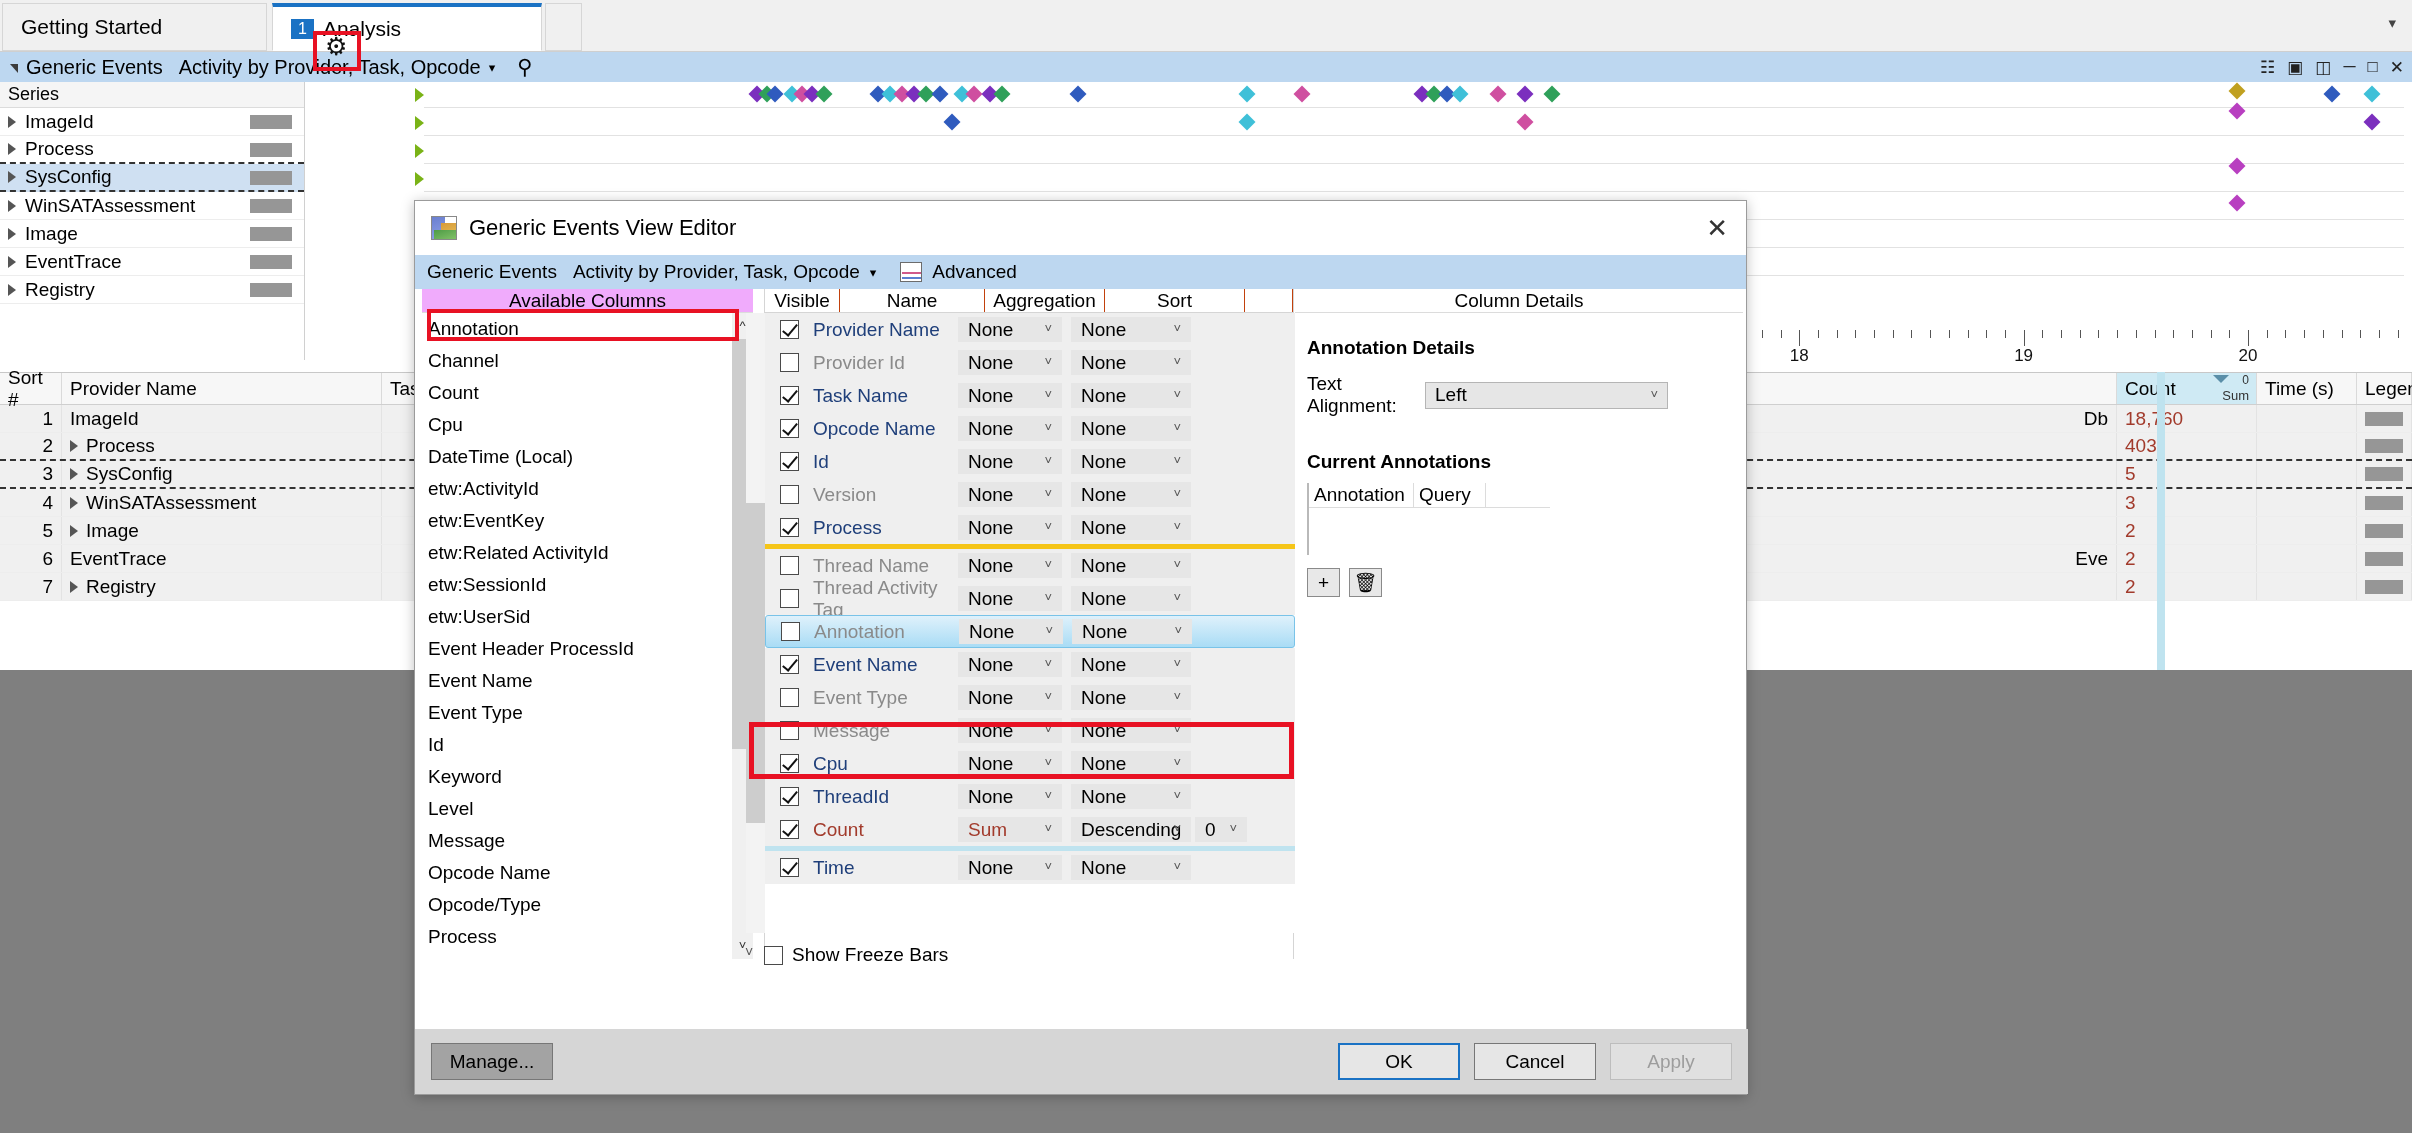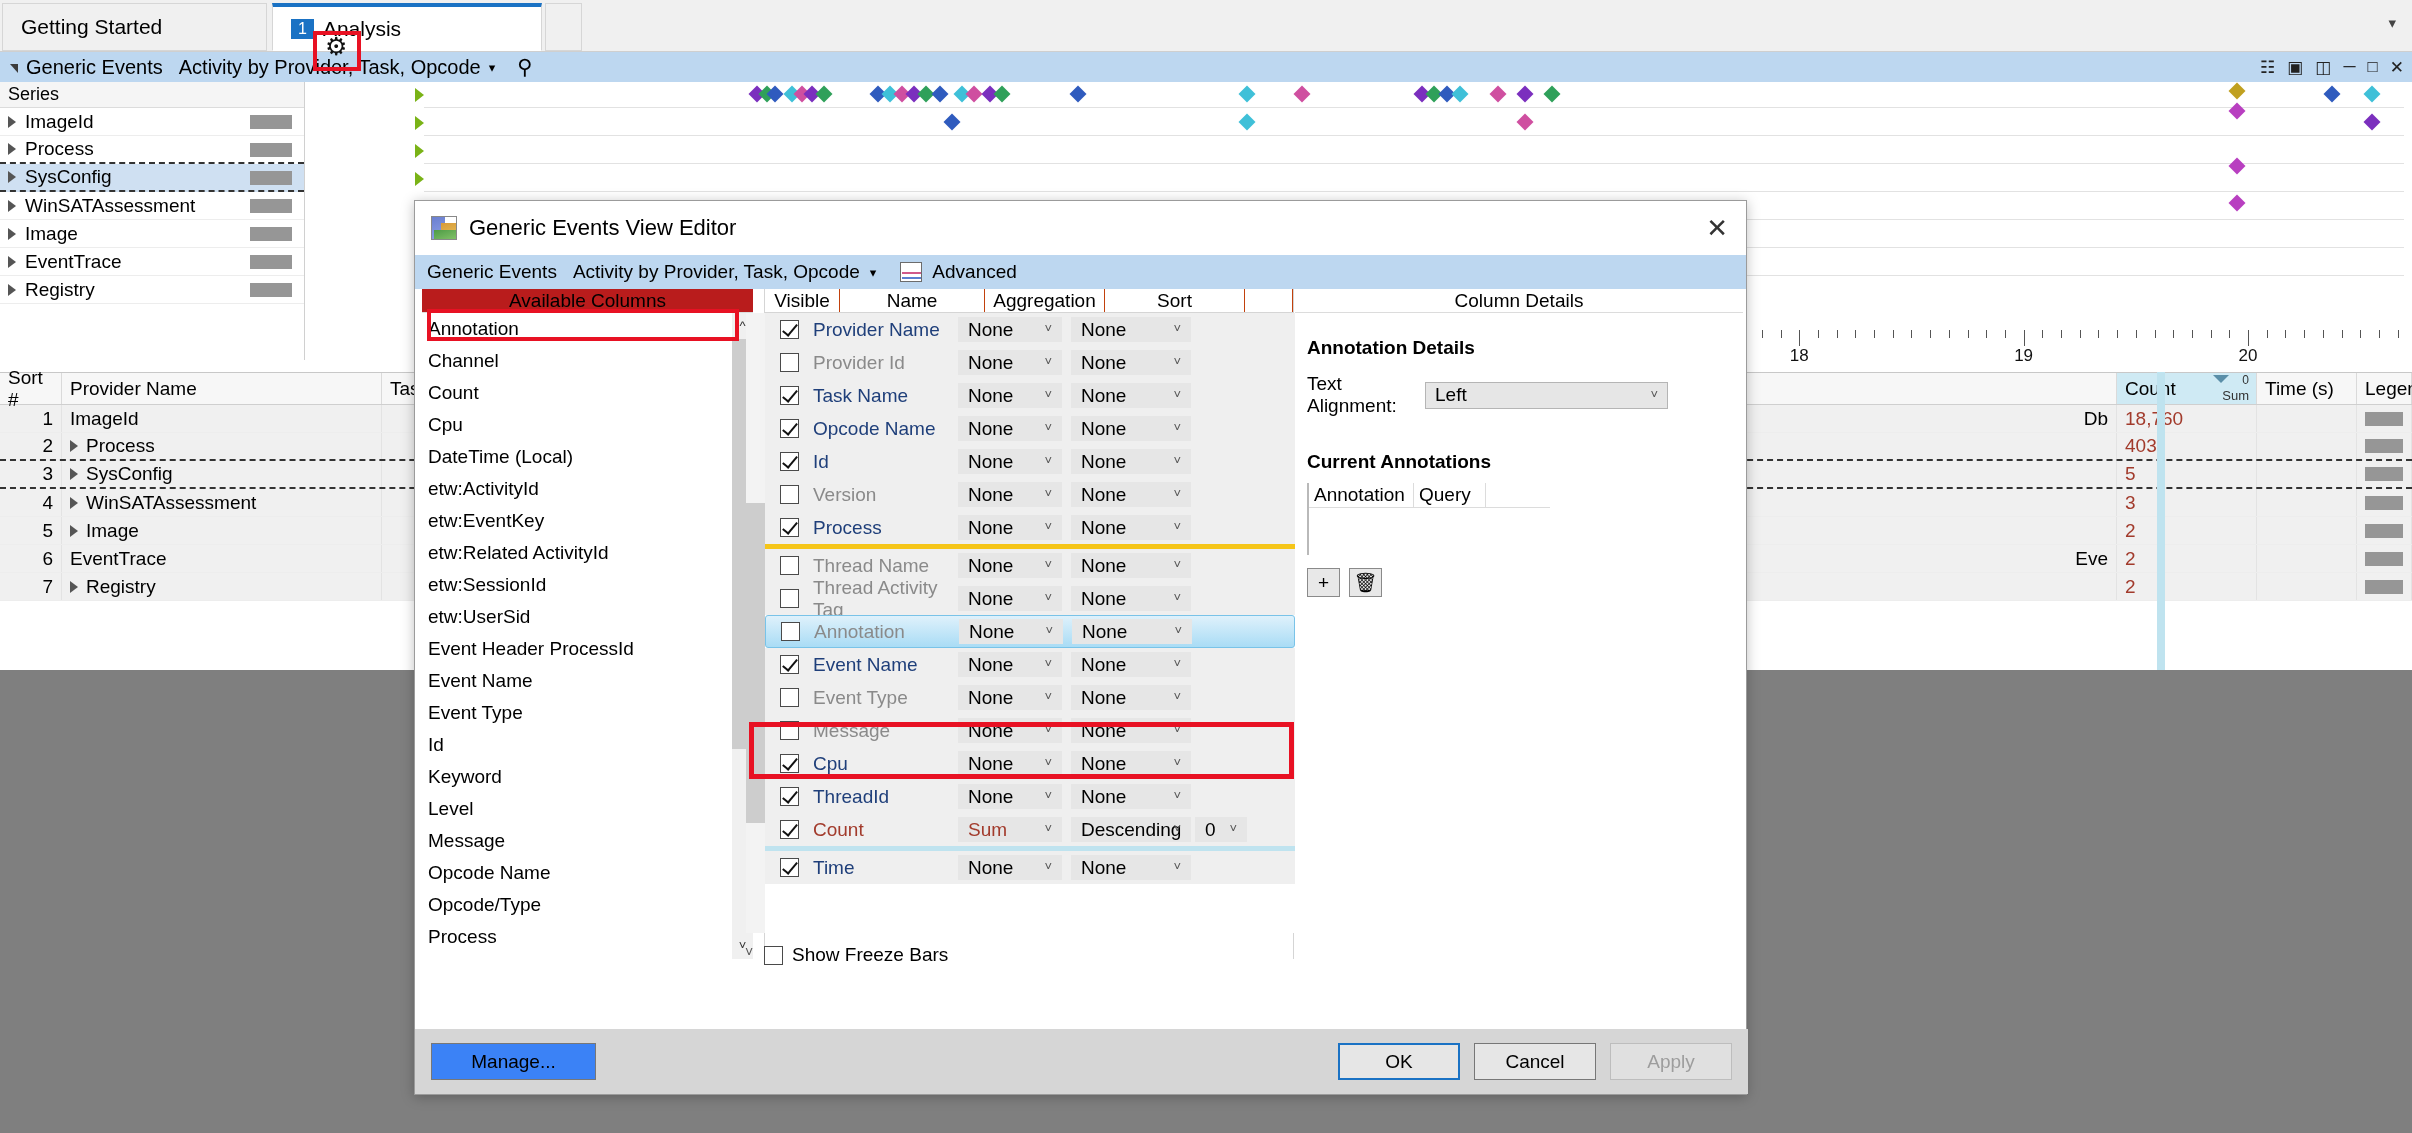--- a/index.html
+++ b/index.html
@@ -86,21 +86,21 @@
   #dlg-close { position:absolute; right:18px; top:14px; font-size:26px; color:#333; line-height:26px; cursor:default;}
   #dlg-subbar { height:34px; background:#bdd7f0; display:flex; align-items:center; padding-left:12px; font-size:19px; }
   #dlg-subbar .caret-dn { margin-left:10px; font-size:13px;}
   #adv-icon { width:22px; height:20px; margin-left:24px; margin-right:10px; border:1px solid #6c6c6c; background:#fff; position:relative; overflow:hidden;}
   #adv-icon::after{content:"";position:absolute;left:1px;top:9px;width:20px;height:2px;background:#d05a8a;box-shadow:0 5px 0 #5a7fd0;}
 
   
   #dlg-body { position:absolute; left:0; top:88px; width:1333px; height:740px; }
   
   #avail { position:absolute; left:7px; top:0px; width:331px; height:670px; }
-  #avail-head { height:24px; display:flex; align-items:center; justify-content:center; font-size:19px; background:#b91c1c; border-bottom:1px solid #dcdcdc;}
+  #avail-head { height:24px; display:flex; align-items:center; justify-content:center; font-size:19px; background:#f0abfc; border-bottom:1px solid #dcdcdc;}
   #avail-list { position:absolute; top:24px; left:0; width:310px; height:646px; overflow:hidden; background:#fff;}
   .avail-item { height:32px; display:flex; align-items:center; padding-left:6px; font-size:19px; }
   #avail-scroll { position:absolute; right:0; top:24px; width:21px; height:646px; background:#f0f0f0; }
   #avail-scroll .up { height:26px; text-align:center; font-size:13px; line-height:26px; color:#333; }
   #avail-scroll .dn { position:absolute; bottom:0; width:21px; height:26px; text-align:center; font-size:13px; line-height:26px; color:#333;}
   #avail-thumb { position:absolute; top:26px; left:0; width:21px; height:410px; background:#cdcdcd; }
   #annot-highlight { position:absolute; left:5px; top:20px; width:312px; height:32px; border:4px solid #e81123; pointer-events:none; }
 
   
   #coltable { position:absolute; left:349px; top:0; width:530px; height:670px; border-left:1px solid #d5d5d5; border-right:1px solid #d5d5d5;}
@@ -140,21 +140,21 @@
   .dinput { width:243px; height:27px; background:#fff; border:1px solid #9b9b9b; display:flex; align-items:center; padding-left:9px; font-size:19px;}
   .dsub { font-weight:bold; font-size:19px; margin-top:34px; margin-bottom:10px;}
   #annot-table { width:243px; height:72px; border-left:2px solid #b9b9b9; background:#fff;}
   #annot-table .ah { display:flex; height:25px; border-bottom:1px solid #dcdcdc; font-size:19px;}
   #annot-table .ah div { padding:0 5px; border-right:1px solid #dcdcdc; display:flex; align-items:center;}
   #annot-btns { display:flex; gap:9px; margin-top:13px; }
   .sqbtn { width:33px; height:29px; border:1px solid #8a8a8a; background:#e8e8e8; display:flex; align-items:center; justify-content:center; font-size:19px;}
 
   
   #dlg-footer { position:absolute; left:0; bottom:0; width:1333px; height:65px; background:#d6d6d6; display:flex; align-items:center; }
-  #manage { margin-left:16px; width:165px; height:37px; background:#3b82f6; border:1.5px solid #777; display:flex; align-items:center; justify-content:center; font-size:19px; }
+  #manage { margin-left:16px; width:122px; height:37px; background:#a3a3a3; border:1.5px solid #777; display:flex; align-items:center; justify-content:center; font-size:19px; }
   .fbtn { width:122px; height:37px; border:1.5px solid #777; background:#e6e6e6; display:flex; align-items:center; justify-content:center; font-size:19px;}
   #okbtn { margin-left:auto; border:2.5px solid #1a72c4; }
   #cancelbtn { margin-left:14px; }
   #applybtn { margin-left:14px; margin-right:16px; color:#9d9d9d; border-color:#bdbdbd; background:#e0e0e0;}
 </style>
 </head>
 <body>
 
 <div id="tabstrip">
   <div class="tab inactive">

